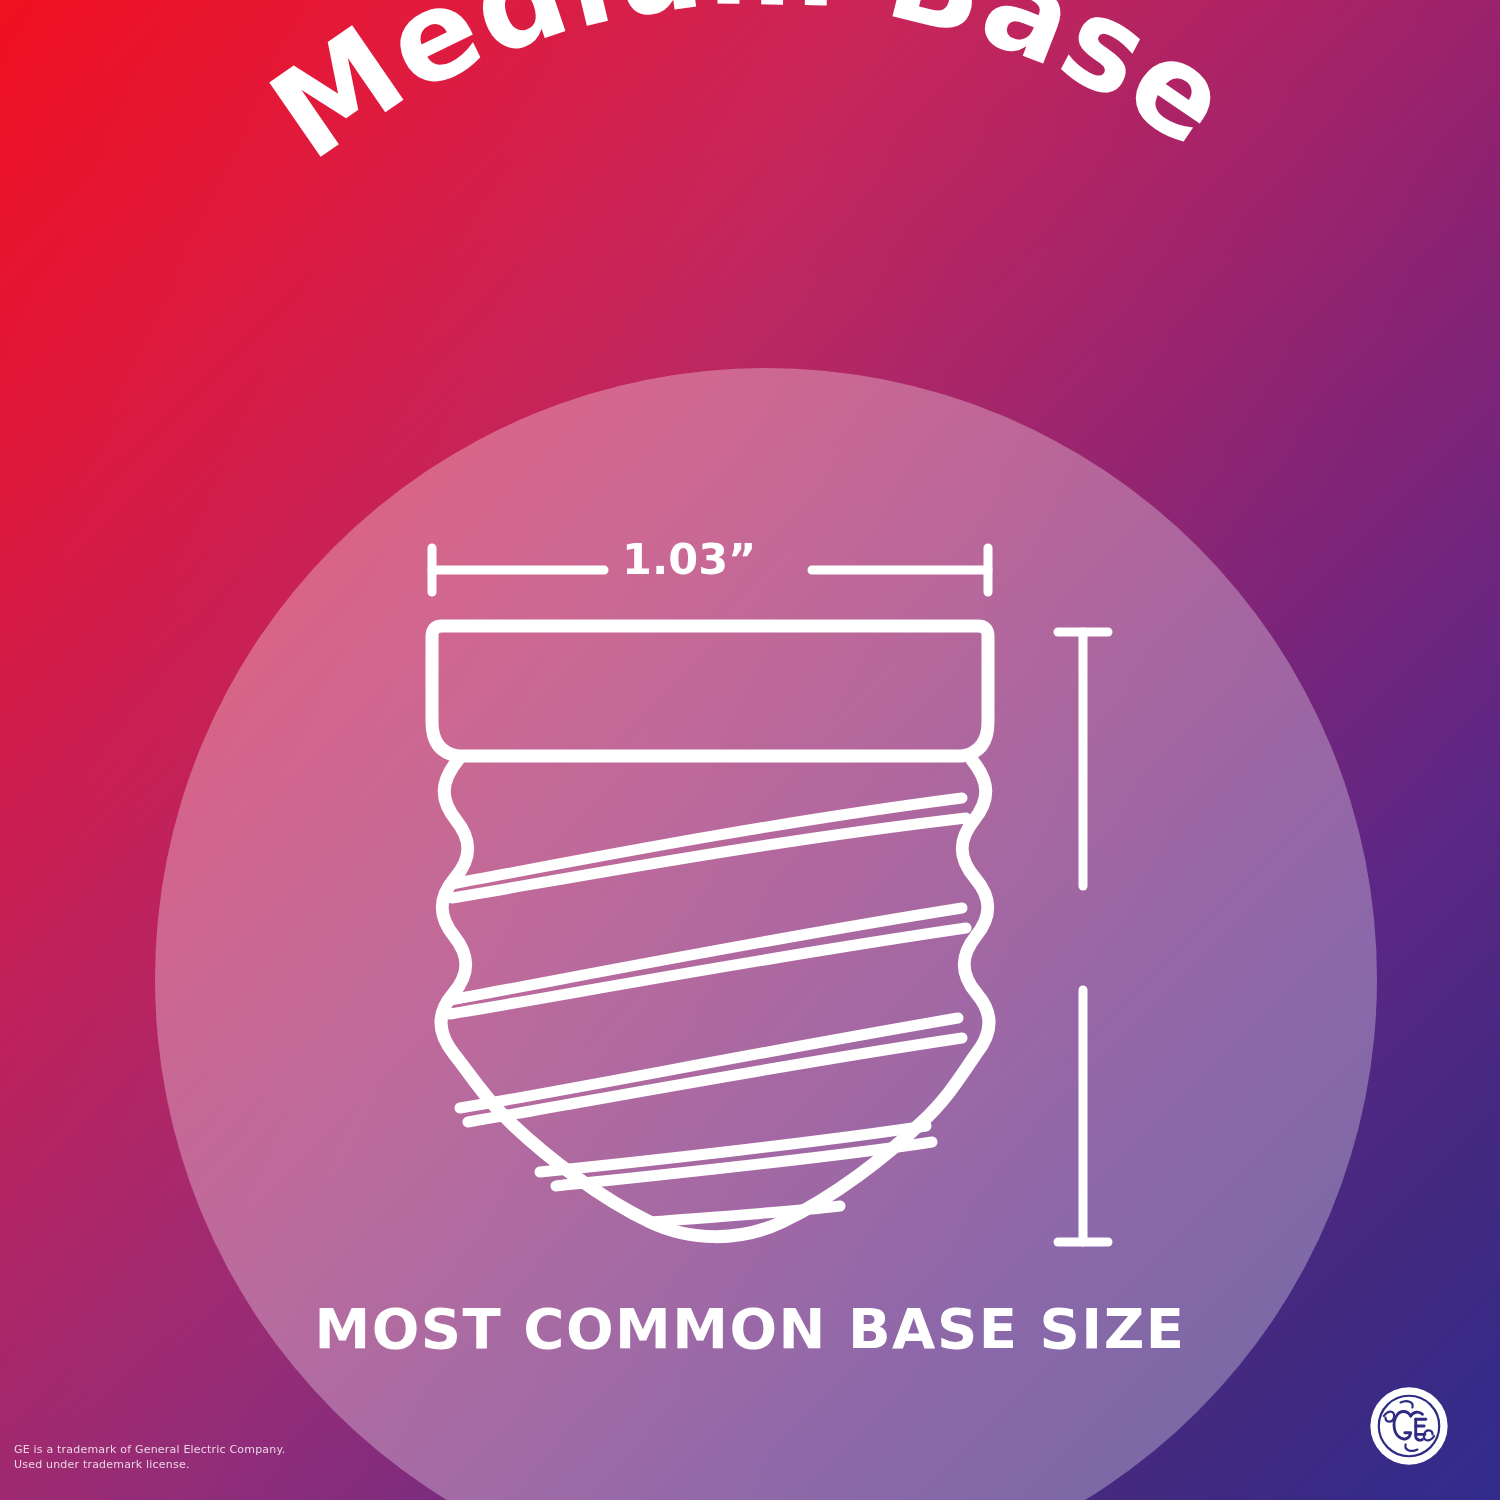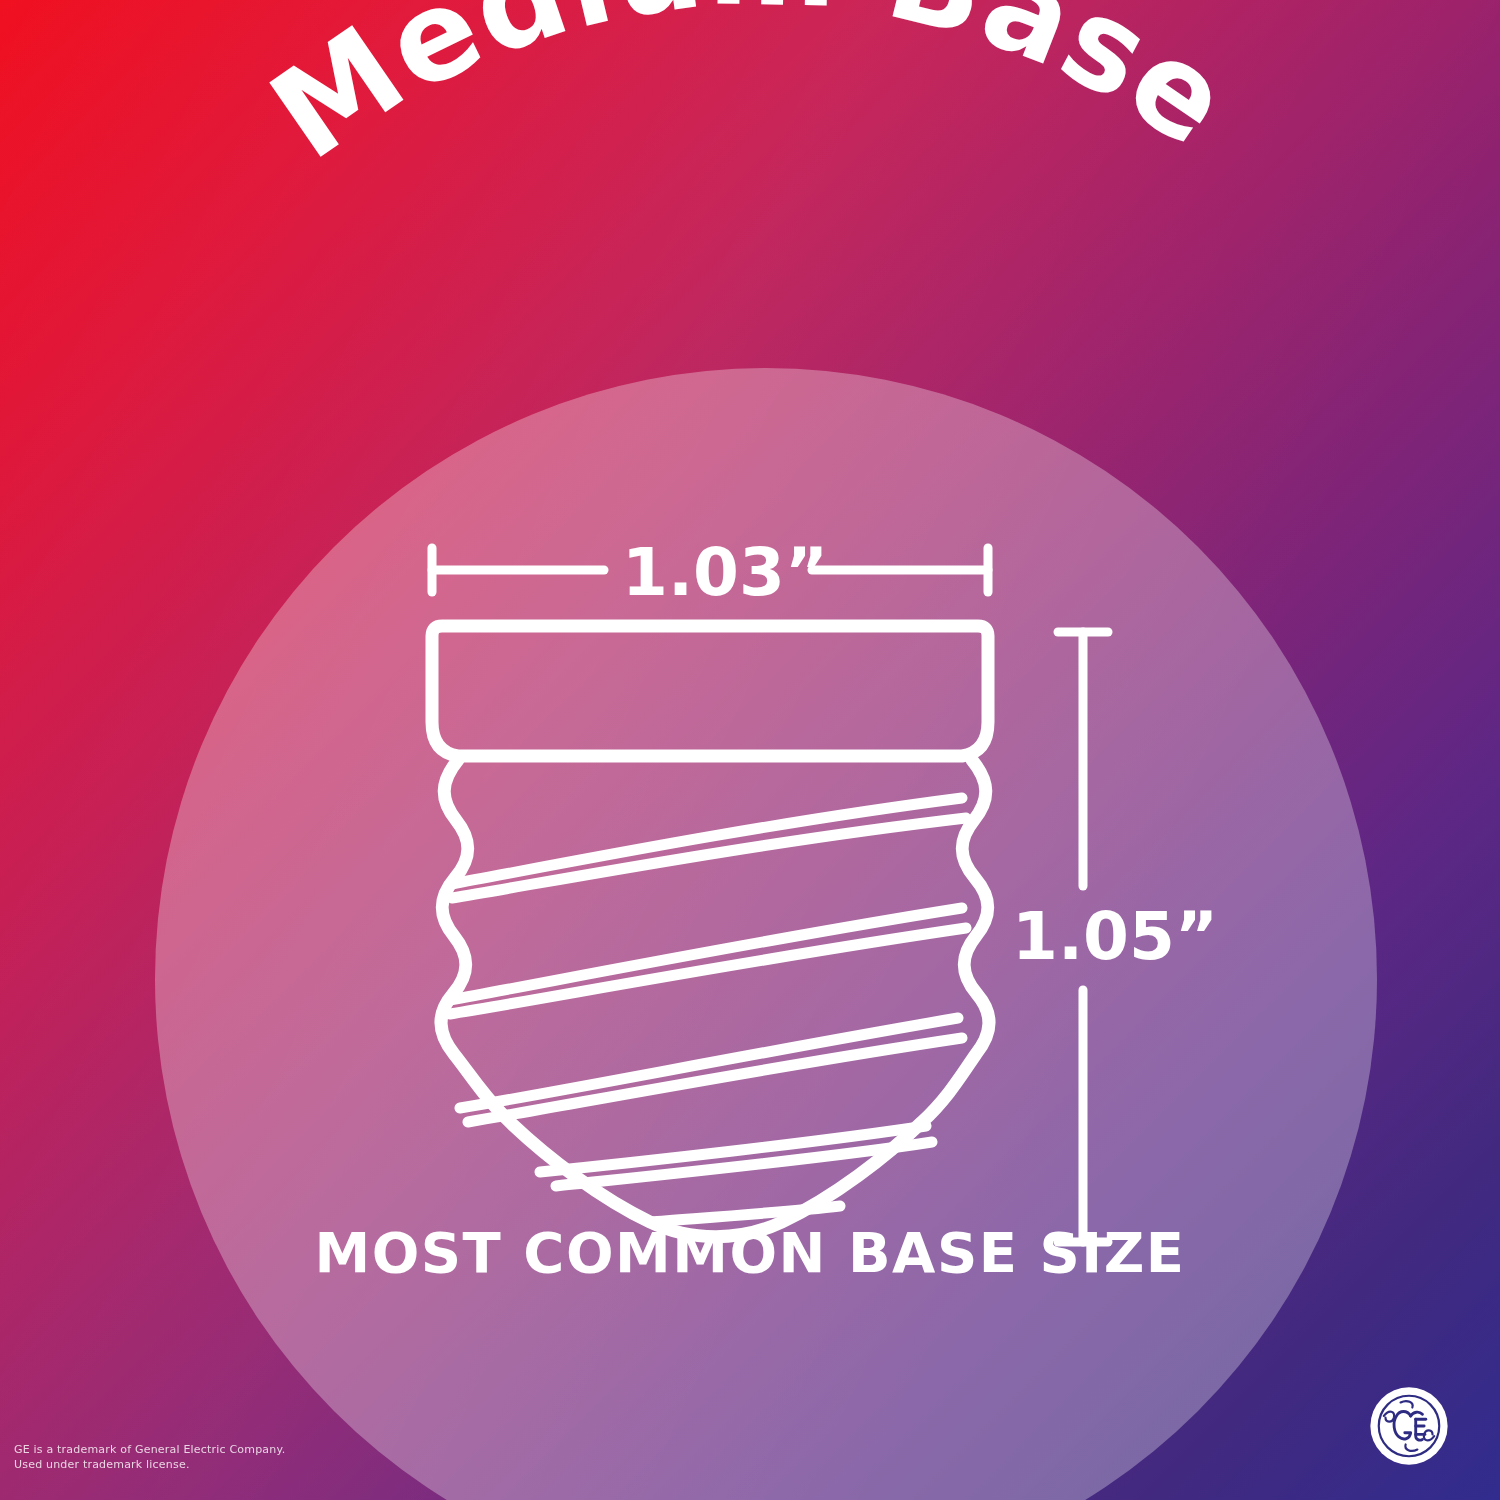--- a/index.html
+++ b/index.html
@@ -60,38 +60,38 @@
     fill: #ffffff;
     font-family: "DejaVu Sans", sans-serif;
     font-size: 124px;
     font-weight: bold;
     letter-spacing: 1px;
   }
   .dim-text {
     position: absolute;
     color: #ffffff;
     font-family: "DejaVu Sans", sans-serif;
-    font-size: 66px;
+    font-size: 43px;
     font-weight: bold;
     white-space: nowrap;
     letter-spacing: 0px;
   }
   #dim-width-label {
     left: 622px;
     top: 534px;
   }
   #dim-height-label {
     left: 1012px;
     top: 898px;
   }
   #caption {
     position: absolute;
     left: 0;
     right: 0;
-    top: 1220px;
+    top: 1296px;
     text-align: center;
     color: #ffffff;
     font-family: "DejaVu Sans", sans-serif;
     font-size: 56px;
     font-weight: bold;
     letter-spacing: 1.5px;
     white-space: nowrap;
   }
   #legal {
     position: absolute;
@@ -189,21 +189,20 @@
         <path d="M 556,1186 C 650,1176 830,1158 932,1142"></path>
 
         <path d="M 650,1222 C 700,1218 790,1212 840,1206"></path>
       </g>
 
     </g>
   </svg>
 
   <div class="dim-text" id="dim-width-label">1.03”</div>
 
-  <div class="dim-text" id="dim-height-label">1.05”</div>
 
   <div id="caption">MOST COMMON BASE SIZE</div>
 
   <div id="legal">
     <div>GE is a trademark of General Electric Company.</div>
     <div>Used under trademark license.</div>
   </div>
 
   <svg id="ge-logo" viewBox="0 0 100 100">
     <circle cx="50" cy="50" r="46" fill="#ffffff"></circle>

